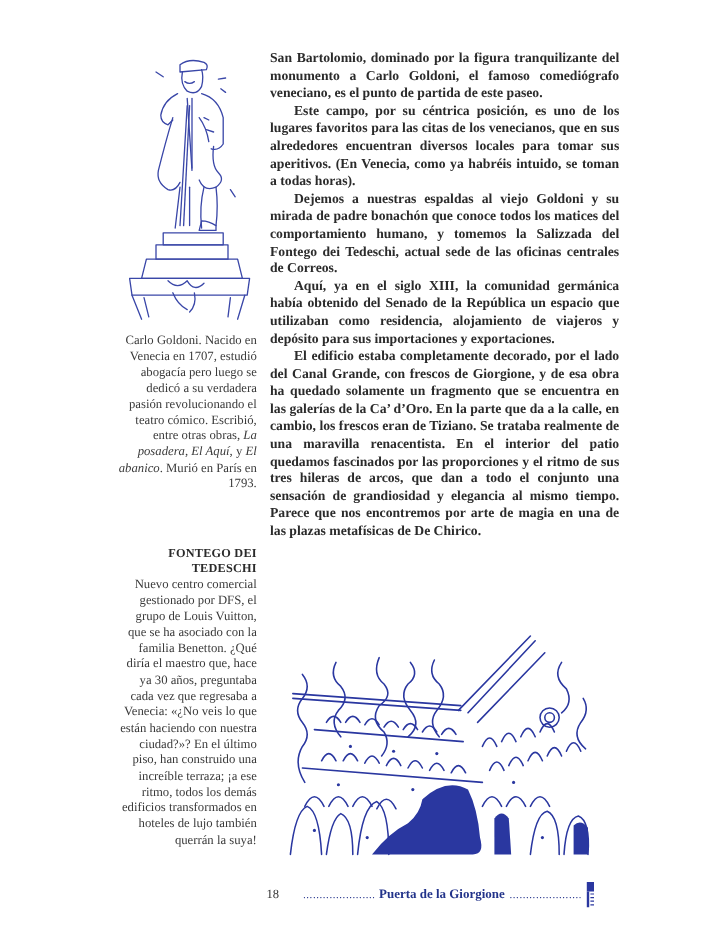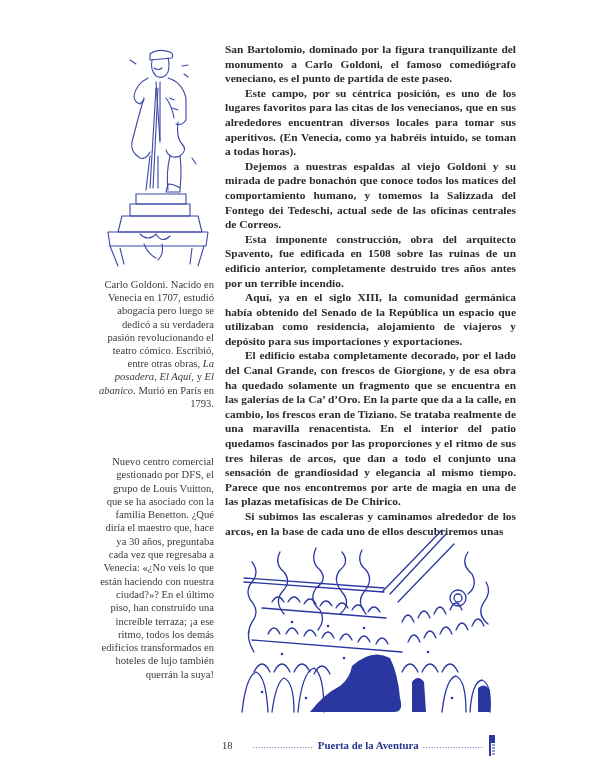--- a/index.html
+++ b/index.html
@@ -102,31 +102,33 @@
       <path d="M92 210 l-2 16"></path>
   </svg>
 
   <div class="caption caption-goldoni">
     <p>
       <span>Carlo Goldoni. Nacido en Venecia en 1707, estudió abogacía pero luego se dedicó a su verdadera pasión revolucionando el teatro cómico. Escribió, entre otras obras, </span><i>La posadera</i><span>, </span><i>El Aquí</i><span>, y </span><i>El abanico</i><span>. Murió en París en 1793.</span>
     </p>
   </div>
 
   <div class="caption aside-fontego">
+    <p class="aside-title">
+      <span>FONTEGO DEI</span><br>
+      <span>TEDESCHI</span>
+    </p>
     <p class="aside-body">Nuevo centro comercial gestionado por DFS, el grupo de Louis Vuitton, que se ha asociado con la familia Benetton. ¿Qué diría el maestro que, hace ya 30 años, preguntaba cada vez que regresaba a Venecia: «¿No veis lo que están haciendo con nuestra ciudad?»? En el último piso, han construido una increíble terraza; ¡a ese ritmo, todos los demás edificios transformados en hoteles de lujo también querrán la suya!</p>
   </div>
 
   <div class="main">
     <p>San Bartolomio, dominado por la figura tranquilizante del monumento a Carlo Goldoni, el famoso comediógrafo veneciano, es el punto de partida de este paseo.</p>
     <p class="indent">Este campo, por su céntrica posición, es uno de los lugares favoritos para las citas de los venecianos, que en sus alrededores encuentran diversos locales para tomar sus aperitivos. (En Venecia, como ya habréis intuido, se toman a todas horas).</p>
     <p class="indent">Dejemos a nuestras espaldas al viejo Goldoni y su mirada de padre bonachón que conoce todos los matices del comportamiento humano, y tomemos la Salizzada del Fontego dei Tedeschi, actual sede de las oficinas centrales de Correos.</p>
-    <p class="indent">Esta imponente construcción, obra del arquitecto Spavento, fue edificada en 1508 sobre las ruinas de un edificio anterior, completamente destruido tres años antes por un terrible incendio.</p>
     <p class="indent">Aquí, ya en el siglo XIII, la comunidad germánica había obtenido del Senado de la República un espacio que utilizaban como residencia, alojamiento de viajeros y depósito para sus importaciones y exportaciones.</p>
     <p class="indent">El edificio estaba completamente decorado, por el lado del Canal Grande, con frescos de Giorgione, y de esa obra ha quedado solamente un fragmento que se encuentra en las galerías de la Ca’ d’Oro. En la parte que da a la calle, en cambio, los frescos eran de Tiziano. Se trataba realmente de una maravilla renacentista. En el interior del patio quedamos fascinados por las proporciones y el ritmo de sus tres hileras de arcos, que dan a todo el conjunto una sensación de grandiosidad y elegancia al mismo tiempo. Parece que nos encontremos por arte de magia en una de las plazas metafísicas de De Chirico.</p>
-    <p class="indent">Si subimos las escaleras y caminamos alrededor de los arcos, en la base de cada uno de ellos descubriremos unas</p>
   </div>
 
   <svg class="illus-courtyard" viewBox="0 0 280 198" fill="none" stroke="#2a37a0" stroke-width="1.3" stroke-linecap="round" stroke-linejoin="round">
 
     <path d="M12 56 l140 10"></path>
       <path d="M12 60 l140 10"></path>
 
     <path d="M150 70 l60 -62"></path>
       <path d="M158 72 l56 -60"></path>
       <path d="M166 80 l56 -58"></path>
@@ -171,21 +173,21 @@
         <circle cx="196" cy="130" r="1.3"></circle>
       <circle cx="30" cy="170" r="1.3"></circle>
         <circle cx="74" cy="176" r="1.3"></circle>
         <circle cx="220" cy="176" r="1.3"></circle>
     </g>
   </svg>
 
   <div class="footer">
     <span class="num">18</span>
     <span class="dots">........................................</span>
-    <span class="title">Puerta de la Aventura</span>
+    <span class="title">Puerta de la Giorgione</span>
     <span class="dots">........................................</span>
   </div>
   <svg class="footer-mark" viewBox="0 0 10 22">
     <path d="M2 0 h6 v8 h-6 z" fill="#2a37a0"></path>
     <path d="M3 8 v13" stroke="#2a37a0" stroke-width="2"></path>
     <path d="M5 10 h3 M5 13 h3 M5 16 h3 M5 19 h3" stroke="#2a37a0" stroke-width="1"></path>
   </svg>
 
 </div>
 

